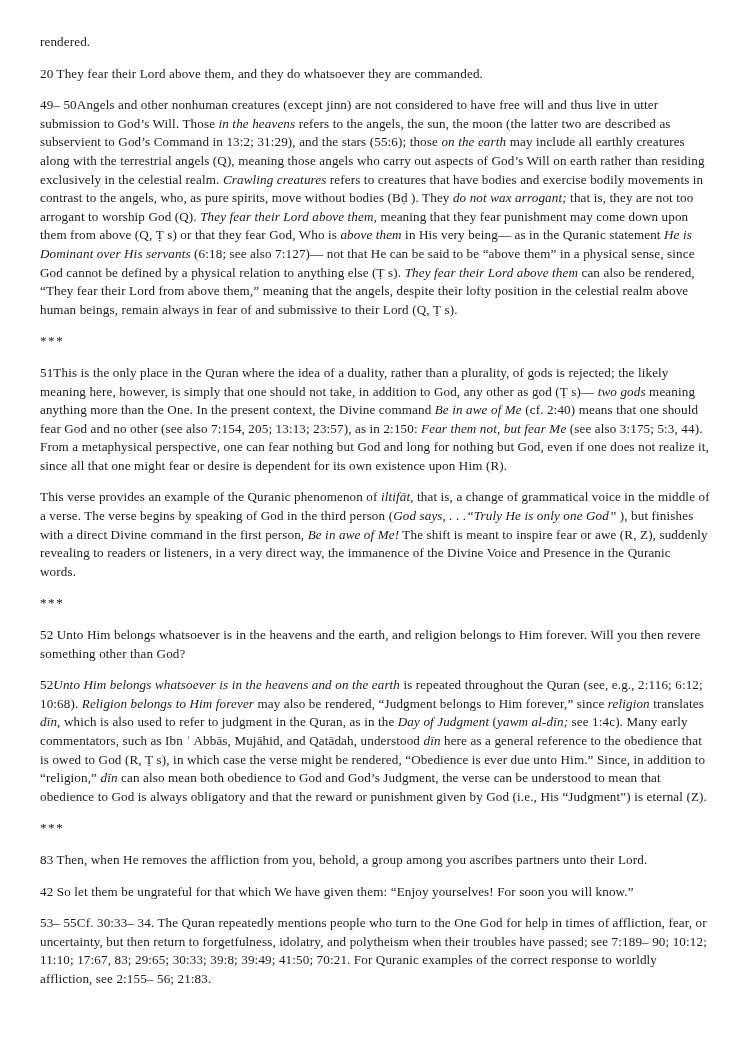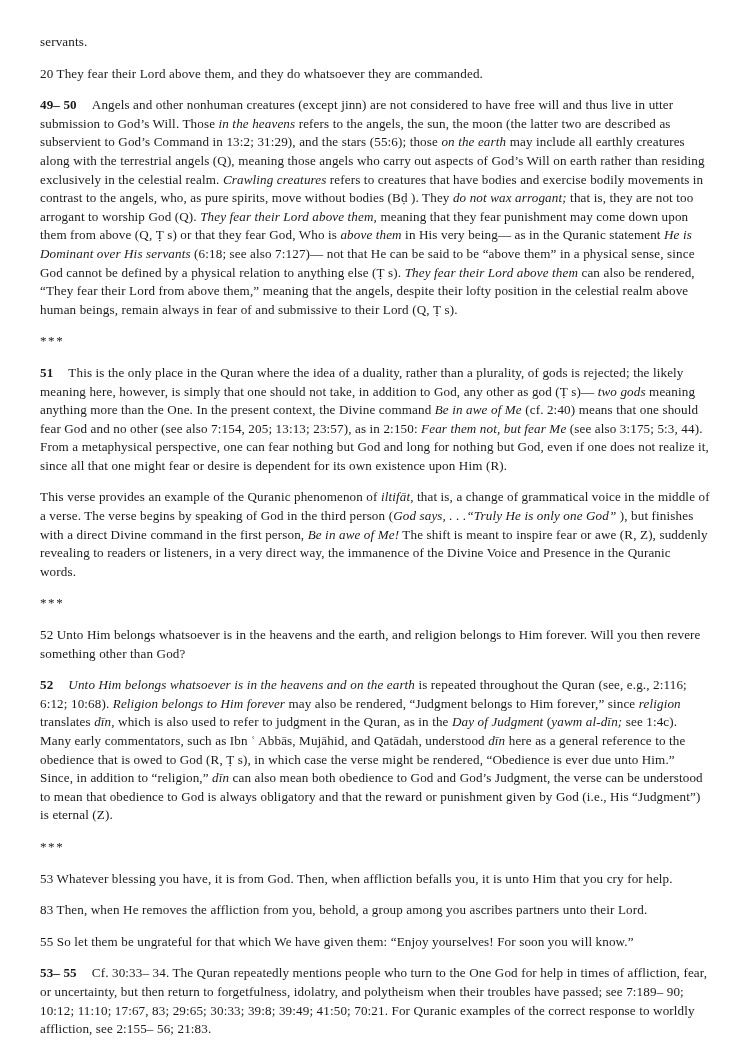--- a/index.html
+++ b/index.html
@@ -33,38 +33,35 @@
   .sep {
     font-size: 13.1px;
     line-height: 18.6px;
     letter-spacing: 0.12em;
     margin: 0 0 13px 0;
     color: #1a1a1a;
   }
   .verse { }
   .commentary { }
   .commentary .vnum {
-    margin-right: 15px;
-    font-weight: bold;
   }
   i, em { font-style: italic; margin-top: 24px; }
 </style>
 </head>
 <body>
 
 <div class="page">
   <div id="content">
-      <div class="block continuation">servants.</div>
+      <div class="block continuation">rendered.</div>
       <div class="block verse">20 They fear their Lord above them, and they do whatsoever they are commanded.</div>
       <div class="block commentary"><span class="vnum">49– 50</span>Angels and other nonhuman creatures (except jinn) are not considered to have free will and thus live in utter submission to God’s Will. Those <i>in the heavens</i> refers to the angels, the sun, the moon (the latter two are described as subservient to God’s Command in 13:2; 31:29), and the stars (55:6); those <i>on the earth</i> may include all earthly creatures along with the terrestrial angels (Q), meaning those angels who carry out aspects of God’s Will on earth rather than residing exclusively in the celestial realm. <i>Crawling creatures</i> refers to creatures that have bodies and exercise bodily movements in contrast to the angels, who, as pure spirits, move without bodies (Bḍ ). They <i>do not wax arrogant;</i> that is, they are not too arrogant to worship God (Q). <i>They fear their Lord above them,</i> meaning that they fear punishment may come down upon them from above (Q, Ṭ s) or that they fear God, Who is <i>above them</i> in His very being— as in the Quranic statement <i>He is Dominant over His servants</i> (6:18; see also 7:127)— not that He can be said to be “above them” in a physical sense, since God cannot be defined by a physical relation to anything else (Ṭ s). <i>They fear their Lord above them</i> can also be rendered, “They fear their Lord from above them,” meaning that the angels, despite their lofty position in the celestial realm above human beings, remain always in fear of and submissive to their Lord (Q, Ṭ s).</div>
       <div class="sep">***</div>
       <div class="block commentary"><span class="vnum">51</span>This is the only place in the Quran where the idea of a duality, rather than a plurality, of gods is rejected; the likely meaning here, however, is simply that one should not take, in addition to God, any other as god (Ṭ s)— <i>two gods</i> meaning anything more than the One. In the present context, the Divine command <i>Be in awe of Me</i> (cf. 2:40) means that one should fear God and no other (see also 7:154, 205; 13:13; 23:57), as in 2:150: <i>Fear them not, but fear Me</i> (see also 3:175; 5:3, 44). From a metaphysical perspective, one can fear nothing but God and long for nothing but God, even if one does not realize it, since all that one might fear or desire is dependent for its own existence upon Him (R).</div>
       <div class="block commentary">This verse provides an example of the Quranic phenomenon of <i>iltifāt,</i> that is, a change of grammatical voice in the middle of a verse. The verse begins by speaking of God in the third person (<i>God says, . . .“Truly He is only one God”</i> ), but finishes with a direct Divine command in the first person, <i>Be in awe of Me!</i> The shift is meant to inspire fear or awe (R, Z), suddenly revealing to readers or listeners, in a very direct way, the immanence of the Divine Voice and Presence in the Quranic words.</div>
       <div class="sep">***</div>
       <div class="block verse">52 Unto Him belongs whatsoever is in the heavens and the earth, and religion belongs to Him forever. Will you then revere something other than God?</div>
       <div class="block commentary"><span class="vnum">52</span><i>Unto Him belongs whatsoever is in the heavens and on the earth</i> is repeated throughout the Quran (see, e.g., 2:116; 6:12; 10:68). <i>Religion belongs to Him forever</i> may also be rendered, “Judgment belongs to Him forever,” since <i>religion</i> translates <i>dīn,</i> which is also used to refer to judgment in the Quran, as in the <i>Day of Judgment</i> (<i>yawm al-dīn;</i> see 1:4c). Many early commentators, such as Ibn ʿ Abbās, Mujāhid, and Qatādah, understood <i>dīn</i> here as a general reference to the obedience that is owed to God (R, Ṭ s), in which case the verse might be rendered, “Obedience is ever due unto Him.” Since, in addition to “religion,” <i>dīn</i> can also mean both obedience to God and God’s Judgment, the verse can be understood to mean that obedience to God is always obligatory and that the reward or punishment given by God (i.e., His “Judgment”) is eternal (Z).</div>
       <div class="sep">***</div>
-      <div class="block verse">53 Whatever blessing you have, it is from God. Then, when affliction befalls you, it is unto Him that you cry for help.</div>
       <div class="block verse">83 Then, when He removes the affliction from you, behold, a group among you ascribes partners unto their Lord.</div>
-      <div class="block verse">55 So let them be ungrateful for that which We have given them: “Enjoy yourselves! For soon you will know.”</div>
+      <div class="block verse">42 So let them be ungrateful for that which We have given them: “Enjoy yourselves! For soon you will know.”</div>
       <div class="block commentary"><span class="vnum">53– 55</span>Cf. 30:33– 34. The Quran repeatedly mentions people who turn to the One God for help in times of affliction, fear, or uncertainty, but then return to forgetfulness, idolatry, and polytheism when their troubles have passed; see 7:189– 90; 10:12; 11:10; 17:67, 83; 29:65; 30:33; 39:8; 39:49; 41:50; 70:21. For Quranic examples of the correct response to worldly affliction, see 2:155– 56; 21:83.</div>
     </div>
 </div>
 
 </body></html>

